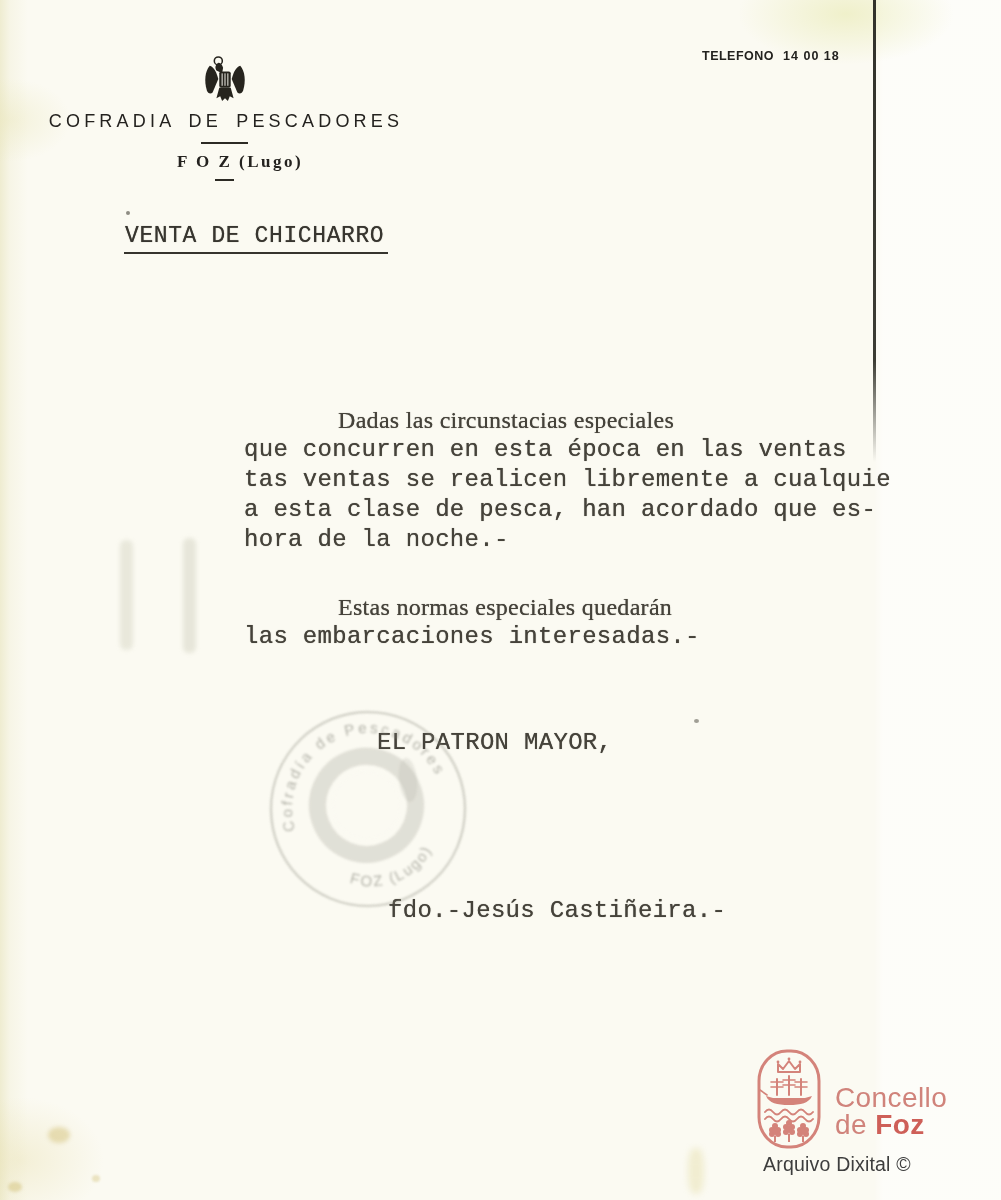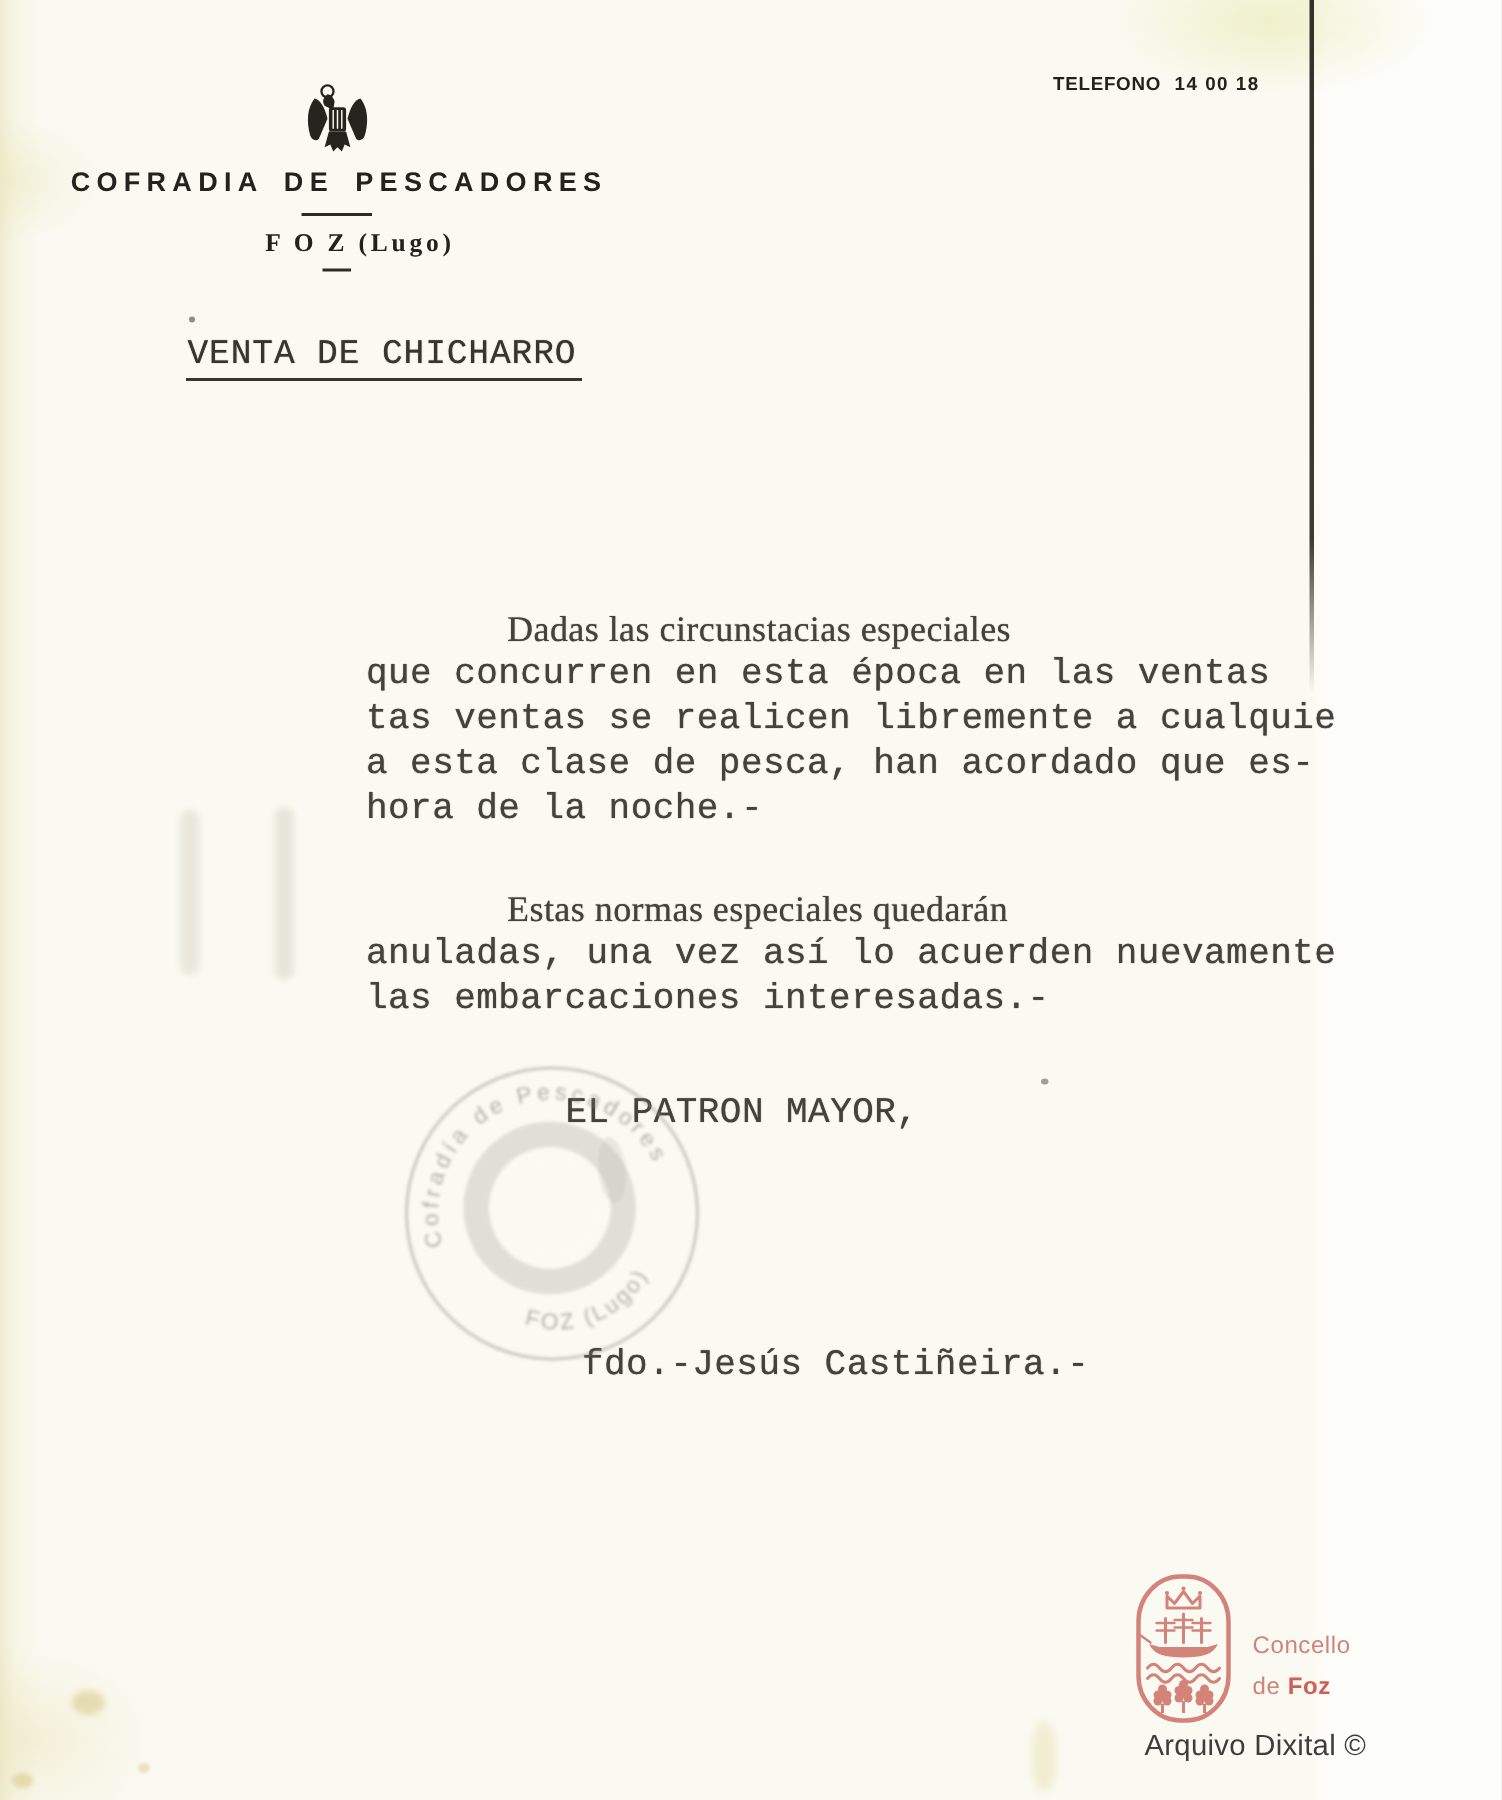--- a/index.html
+++ b/index.html
@@ -15,21 +15,21 @@
       radial-gradient(120px 90px at 20px 1160px, rgba(226,214,150,.30), rgba(226,214,150,0) 70%),
       linear-gradient(90deg, rgba(224,219,168,.45) 0px, rgba(224,219,168,.16) 10px, rgba(224,219,168,0) 28px),
       linear-gradient(90deg, rgba(255,255,255,0) 874px, rgba(255,255,255,.55) 883px);
     font-family:"Liberation Sans", sans-serif;
   }
   .abs{position:absolute;}
   
   #eagle{left:204px;top:54px;width:42px;height:54px;}
   #orgname{
     left:44px;top:111px;width:364px;text-align:center;
-    font-family:"Liberation Sans",sans-serif;font-weight:700;font-size:18px;
+    font-family:"Liberation Sans",sans-serif;font-weight:400;font-size:18px;
     letter-spacing:4.2px;word-spacing:5px;color:#24221f;white-space:nowrap;
   }
   #rule1{left:201px;top:142px;width:47px;border-top:2.2px solid #2c2a24;}
   #location{
     left:58px;top:152px;width:364px;text-align:center;
     font-family:"Liberation Serif",serif;font-weight:700;font-size:17px;
     letter-spacing:2.5px;color:#24221f;white-space:nowrap;
   }
   #rule2{left:215px;top:179px;width:19px;border-top:2px solid #2c2a24;}
   #phone{
@@ -69,21 +69,21 @@
   #st3{left:92px;top:1175px;width:8px;height:7px;background:rgba(205,185,105,.35);filter:blur(1px);}
   #st4{left:688px;top:1148px;width:16px;height:46px;background:rgba(222,210,140,.32);filter:blur(3px);border-radius:40%;}
   #sm1{left:120px;top:540px;width:13px;height:110px;background:rgba(186,186,162,.28);filter:blur(2px);border-radius:6px;}
   #sm2{left:183px;top:538px;width:13px;height:115px;background:rgba(186,186,162,.30);filter:blur(2px);border-radius:6px;}
   #sp1{left:126px;top:211px;width:4px;height:4px;background:rgba(70,66,56,.6);}
   #sp2{left:694px;top:719px;width:5px;height:4px;background:rgba(70,66,56,.5);}
   
   #badge{left:757px;top:1049px;width:64px;height:100px;}
   #concello{
     left:835px;top:1084px;
-    font-size:16px;line-height:27px;letter-spacing:.4px;color:#d0837b;white-space:nowrap;
+    font-size:28px;line-height:27px;letter-spacing:.4px;color:#d0837b;white-space:nowrap;
   }
   #concello .foz{font-weight:700;color:#ce5f58;}
   #credit{
     left:763px;top:1153px;
     font-size:19.5px;letter-spacing:.2px;color:#3d3d3d;white-space:nowrap;
   }
 </style>
 </head>
 <body>
 
@@ -115,21 +115,20 @@
   <div id="p1" class="abs">
     <div class="tline indent">Dadas las circunstacias especiales</div>
     <div class="tline">que concurren en esta época en las ventas</div>
     <div class="tline">tas ventas se realicen libremente a cualquie</div>
     <div class="tline">a esta clase de pesca, han acordado que es-</div>
     <div class="tline">hora de la noche.-</div>
   </div>
 
   <div id="p2" class="abs">
     <div class="tline indent">Estas normas especiales quedarán</div>
-    <div class="tline">anuladas, una vez así lo acuerden nuevamente</div>
     <div class="tline">las embarcaciones interesadas.-</div>
   </div>
 
   <div id="patron" class="abs tline">EL PATRON MAYOR,</div>
   <div id="signature" class="abs tline">fdo.-Jesús Castiñeira.-</div>
 
   <svg id="stamp" class="abs" viewBox="0 0 224 220" xmlns="http://www.w3.org/2000/svg">
     <defs>
       <filter id="blur1" x="-20%" y="-20%" width="140%" height="140%">
         <feGaussianBlur stdDeviation="0.9"></feGaussianBlur>

